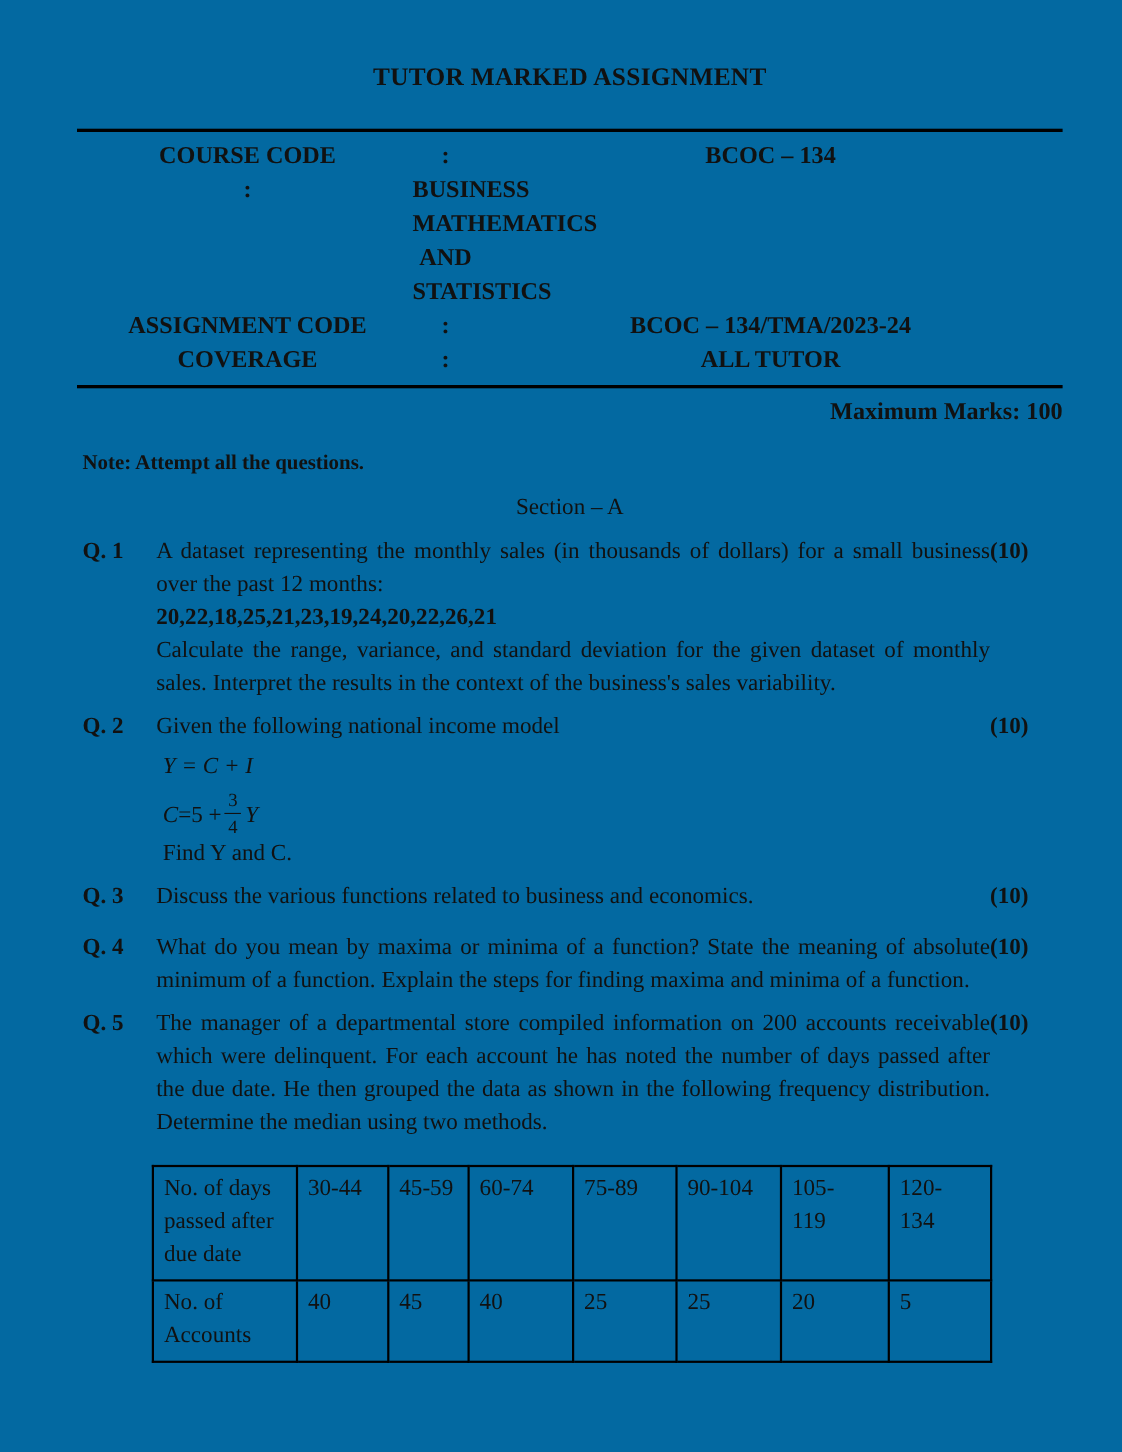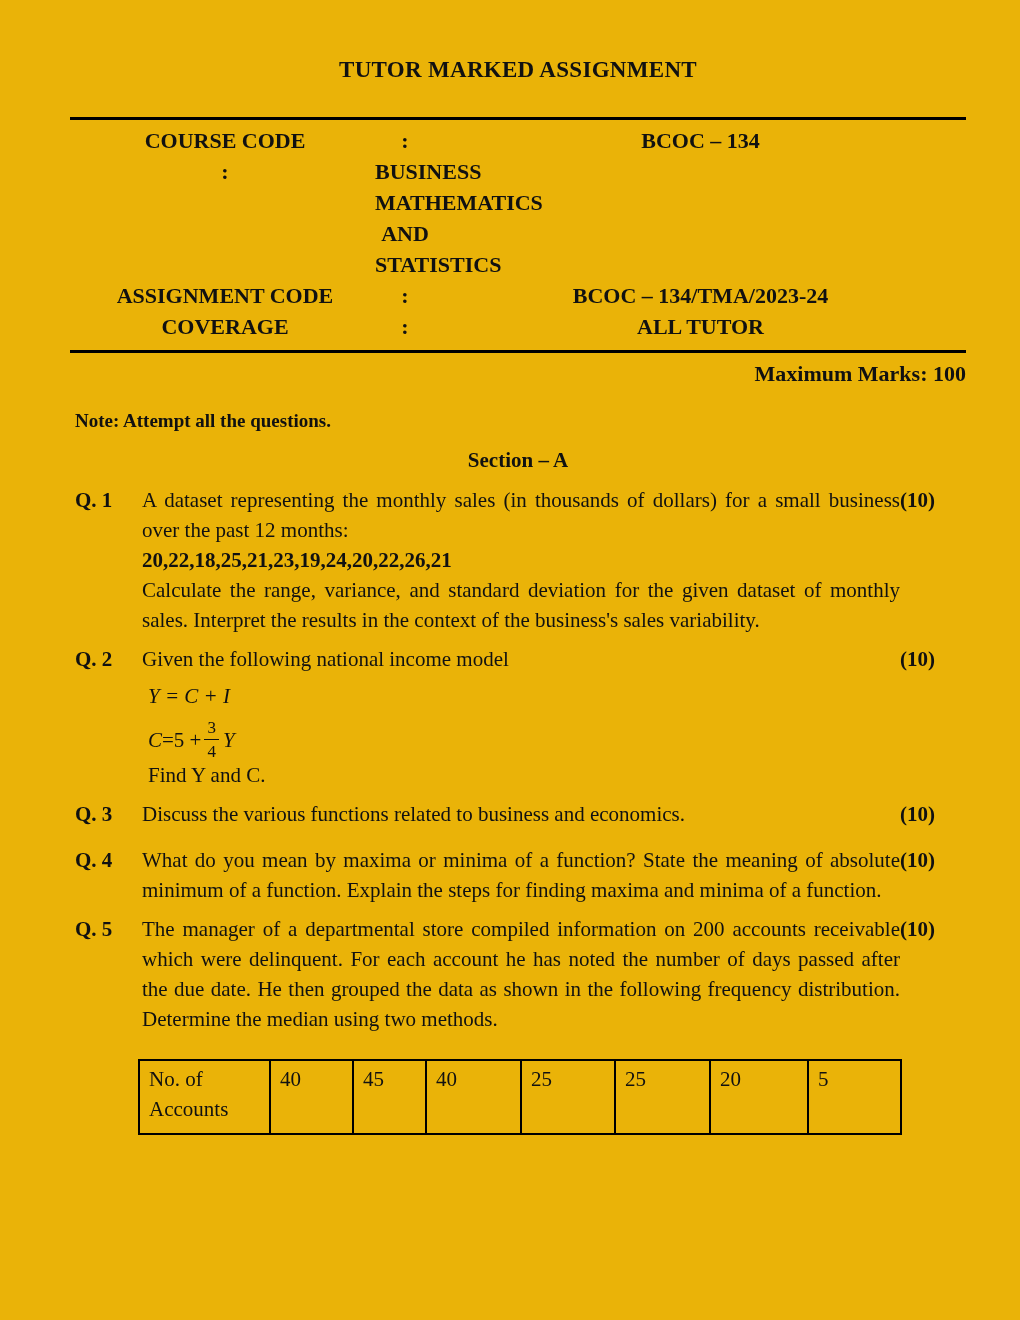--- a/index.html
+++ b/index.html
@@ -8,21 +8,21 @@
     background: #ffffff;
     color: #111111;
     font-family: "Liberation Serif", "DejaVu Serif", serif;
   }
   .page {
     position: relative;
     width: 1020px;
     height: 1320px;
     box-sizing: border-box;
     padding: 56px 54px 0 70px;
-    background: #eab308;
+    background: #0369a1;
     overflow: hidden;
   }
   .title {
     text-align: center;
     font-size: 23px;
     font-weight: bold;
     line-height: 28px;
     margin: 0 0 0 0;
     letter-spacing: 0.3px;
   }
@@ -49,21 +49,21 @@
   }
   .note {
     font-size: 19px;
     font-weight: bold;
     margin-top: 22px;
     padding-left: 5px;
   }
   .section-heading {
     text-align: center;
     font-size: 21px;
-    font-weight: bold;
+    font-weight: normal;
     margin-top: 16px;
   }
   .questions { margin-top: 12px; padding-left: 5px; }
   .question {
     display: grid;
     grid-template-columns: 67px 1fr 66px;
     font-size: 21px;
     line-height: 30px;
     margin-bottom: 9px;
   }
@@ -197,20 +197,32 @@
       <col style="width:131px">
         <col style="width:83px">
         <col style="width:73px">
         <col style="width:95px">
       <col style="width:94px">
         <col style="width:95px">
         <col style="width:98px">
         <col style="width:93px">
     </colgroup>
     <tbody>
+        <tr class="header-row">
+      <td>No. of days passed after due date</td>
+      <td>30-44</td>
+      <td>45-59</td>
+      <td>60-74</td>
+      <td>75-89</td>
+      <td>90-104</td>
+      <td>105-
+119</td>
+      <td>120-
+134</td>
+    </tr>
     <tr class="data-row">
       <td>No. of Accounts</td>
       <td>40</td>
       <td>45</td>
       <td>40</td>
       <td>25</td>
       <td>25</td>
       <td>20</td>
       <td>5</td>
     </tr>

